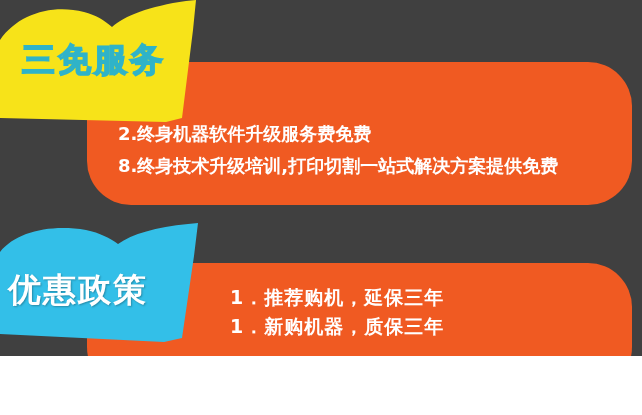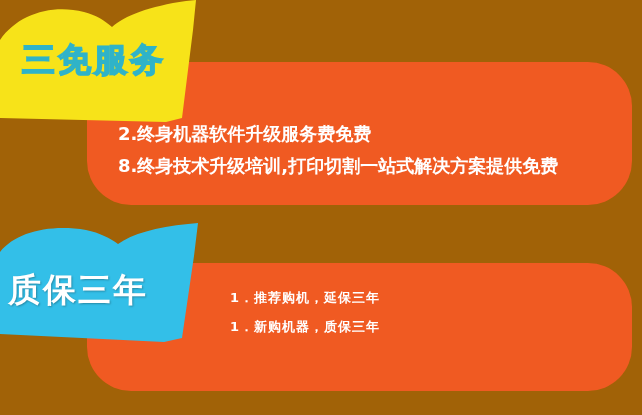--- a/index.html
+++ b/index.html
@@ -8,22 +8,22 @@
   }
   body {
     width: 642px;
     height: 415px;
     overflow: hidden;
     font-family: "DejaVu Sans", "Liberation Sans", sans-serif;
   }
   #poster {
     position: relative;
     width: 642px;
-    height: 415px;
-    background: #a16207;
+    height: 356px;
+    background: #404040;
     overflow: hidden;
   }
 
   
   .ribbon-svg {
     position: absolute;
     left: 0;
     pointer-events: none;
   }
   .orange-panel {
@@ -102,21 +102,21 @@
     font-family: "DejaVu Sans", "Liberation Sans", sans-serif;
   }
   #section-two-lines {
     position: absolute;
     left: 230px;
     top: 283px;
     z-index: 4;
   }
   #section-two-lines .body-line {
     color: #ffffff;
-    font-size: 13px;
+    font-size: 19px;
     font-weight: bold;
     line-height: 29px;
     white-space: nowrap;
     letter-spacing: 1px;
   }
 </style>
 </head>
 <body>
 
 <div id="poster">
@@ -138,21 +138,21 @@
   </div>
 
   <div id="section-two">
 
     <div class="orange-panel" id="section-two-panel"></div>
 
     <svg class="ribbon-svg" id="section-two-ribbon" viewBox="0 0 215 145" preserveAspectRatio="none">
       <path d="M0,30 C16,10 50,2 86,8 C100,11 110,16 118,22 C132,12 156,5 188,2 L198,1 L194,34 L182,116 L164,120 L0,112 Z" fill="#33bfe8"></path>
     </svg>
 
-    <div id="section-two-title">质保三年</div>
+    <div id="section-two-title">优惠政策</div>
 
     <div id="section-two-lines">
       <div class="body-line">1．推荐购机，延保三年</div>
       <div class="body-line">1．新购机器，质保三年</div>
     </div>
   </div>
 
 </div>
 
 </body></html>

